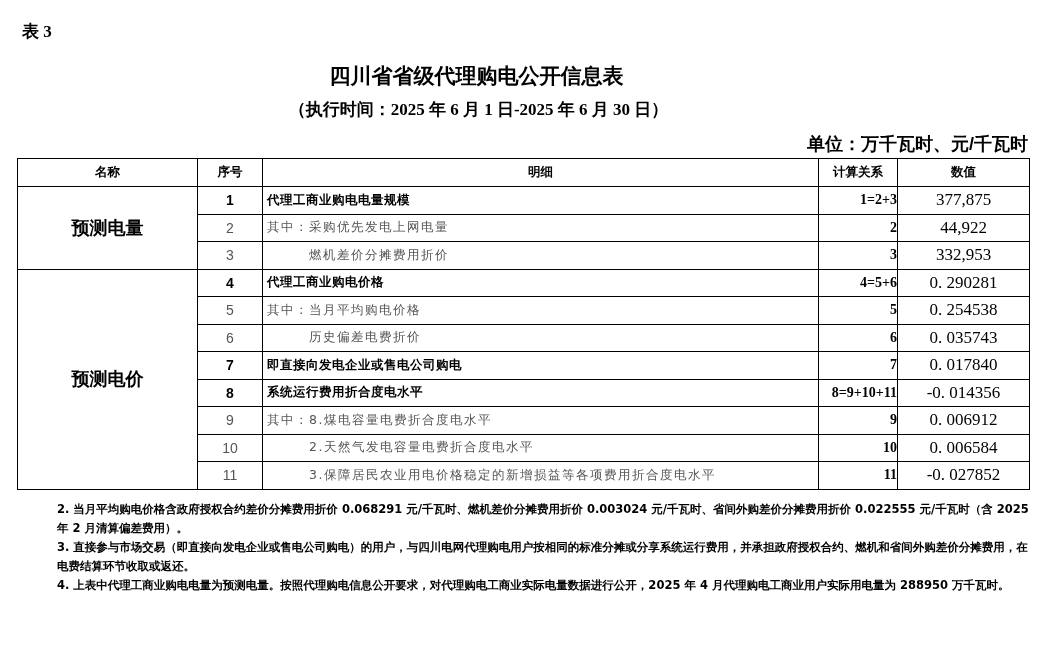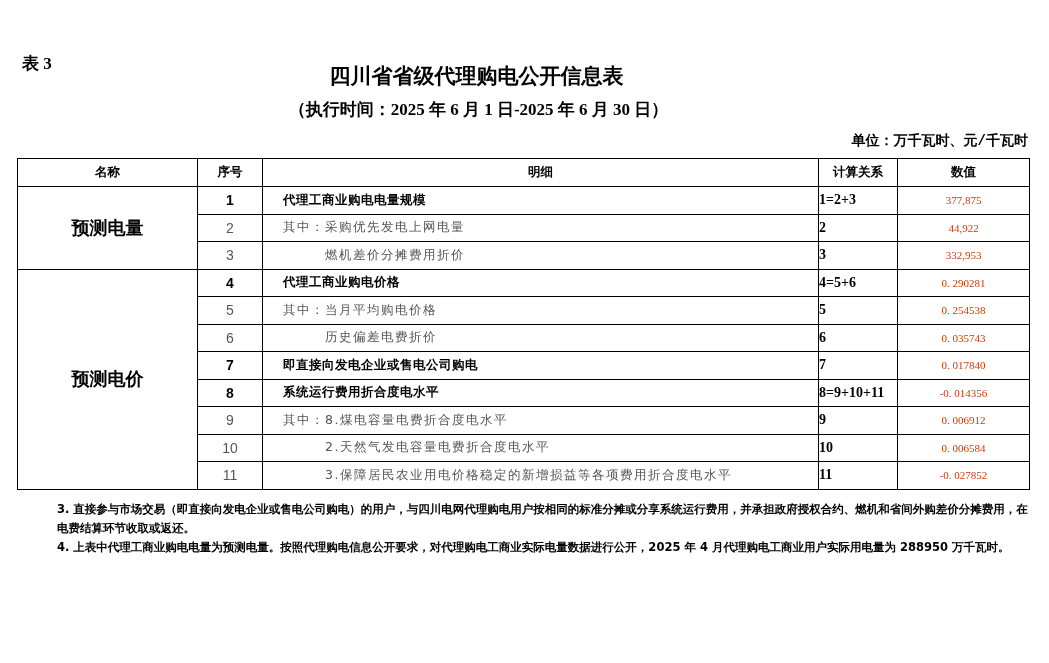--- a/index.html
+++ b/index.html
@@ -1,30 +1,30 @@
 <!DOCTYPE html>
 <html><head>
 <meta charset="utf-8">
 <style>
   html, body { margin:0; padding:0; background:#ffffff; }
   body { width:1049px; height:663px; position:relative; overflow:hidden; font-family:"DejaVu Serif", serif; color:#000; }
-  .table-label { position:absolute; left:22px; top:20px; font-size:17px; font-weight:bold; font-family:"Liberation Serif", serif;margin-top:32px; }
+  .table-label { position:absolute; left:22px; top:20px; font-size:17px; font-weight:bold; font-family:"Liberation Serif", serif; }
   .title { position:absolute; left:0; width:953px; top:62px; text-align:center; font-size:21px; font-weight:bold; font-family:"Liberation Serif", serif; letter-spacing:0px; }
   .subtitle { position:absolute; left:0; width:957px; top:98px; text-align:center; font-size:17px; font-weight:bold; font-family:"Liberation Serif", serif; }
-  .unit { position:absolute; right:21px; top:132px; font-size:14px; font-weight:bold; font-family:Liberation Mono, monospace; }
+  .unit { position:absolute; right:21px; top:132px; font-size:18px; font-weight:bold; font-family:Liberation Sans, sans-serif; }
   table { position:absolute; left:17px; top:158px; border-collapse:collapse; table-layout:fixed; width:1012px; }
   td, th { border:1px solid #000; padding:0; height:27.5px; font-size:13px; box-sizing:border-box; }
   th { font-weight:bold; text-align:center; height:28px; font-family:"DejaVu Sans", sans-serif; font-size:12.5px; }
   td.name { font-weight:bold; text-align:center; font-family:"DejaVu Sans", sans-serif; font-size:18px; }
   td.seq { text-align:center; font-family:"Liberation Sans", sans-serif; font-size:14px; color:#555; }
   td.seq.b { color:#000; font-weight:bold; }
-  td.detail { text-align:left; padding-left:20px; font-family:"DejaVu Sans", sans-serif; font-size:12.5px; color:#555; letter-spacing:1.5px; white-space:nowrap; }
+  td.detail { text-align:left; padding-left:4px; font-family:"DejaVu Sans", sans-serif; font-size:12.5px; color:#555; letter-spacing:1.5px; white-space:nowrap; }
   td.detail.b { color:#000; font-weight:bold; letter-spacing:0.5px; }
-  td.calc { text-align:left; font-weight:bold; font-family:"Liberation Serif", serif; font-size:14px; }
-  td.val { text-align:center; font-family:"Liberation Serif", serif; font-size:11px; color:#c2410c; }
+  td.calc { text-align:right; font-weight:bold; font-family:"Liberation Serif", serif; font-size:14px; }
+  td.val { text-align:center; font-family:"Liberation Serif", serif; font-size:17px; color:#000000; }
   .notes { position:absolute; left:35px; top:500px; width:995px; font-size:11.5px; font-weight:bold; font-family:"DejaVu Sans", sans-serif; line-height:19px; }
   .notes p { margin:0; }
   .notes .ind { padding-left:22px; }
 </style>
 </head>
 <body>
 
 <div class="table-label">表 3</div>
 <div class="title">四川省省级代理购电公开信息表</div>
 <div class="subtitle">（执行时间：2025 年 6 月 1 日-2025 年 6 月 30 日）</div>
@@ -113,15 +113,16 @@
     <tr>
       <td class="seq">11</td>
       <td class="detail">　　　3.保障居民农业用电价格稳定的新增损益等各项费用折合度电水平</td>
       <td class="calc">11</td>
       <td class="val">-0. 027852</td>
     </tr>
   </tbody>
 </table>
 
 <div class="notes">
+  <p class="ind">2. 当月平均购电价格含政府授权合约差价分摊费用折价 0.068291 元/千瓦时、燃机差价分摊费用折价 0.003024 元/千瓦时、省间外购差价分摊费用折价 0.022555 元/千瓦时（含 2025 年 2 月清算偏差费用）。</p>
   <p class="ind">3. 直接参与市场交易（即直接向发电企业或售电公司购电）的用户，与四川电网代理购电用户按相同的标准分摊或分享系统运行费用，并承担政府授权合约、燃机和省间外购差价分摊费用，在电费结算环节收取或返还。</p>
   <p class="ind">4. 上表中代理工商业购电电量为预测电量。按照代理购电信息公开要求，对代理购电工商业实际电量数据进行公开，2025 年 4 月代理购电工商业用户实际用电量为 288950 万千瓦时。</p>
 </div>
 
 </body></html>

